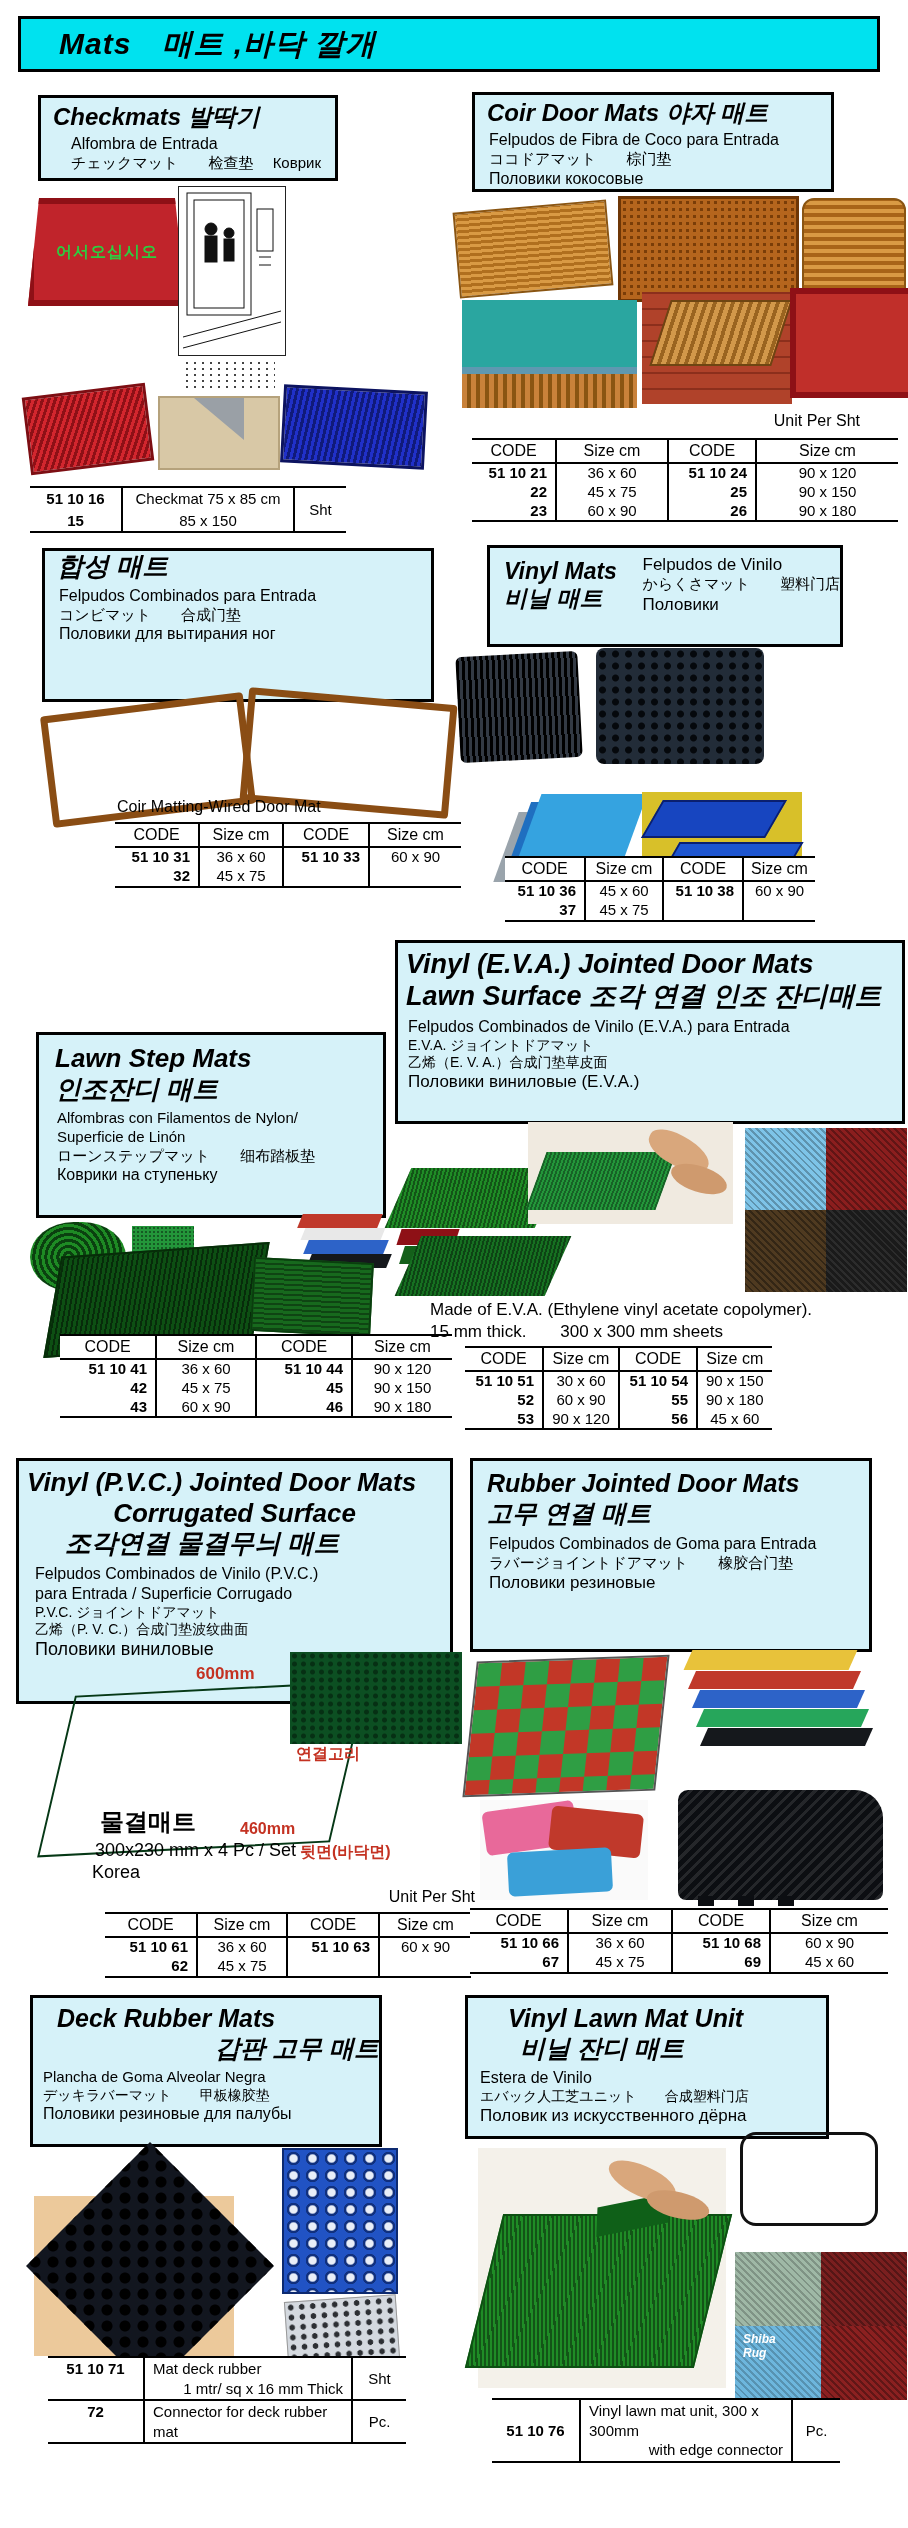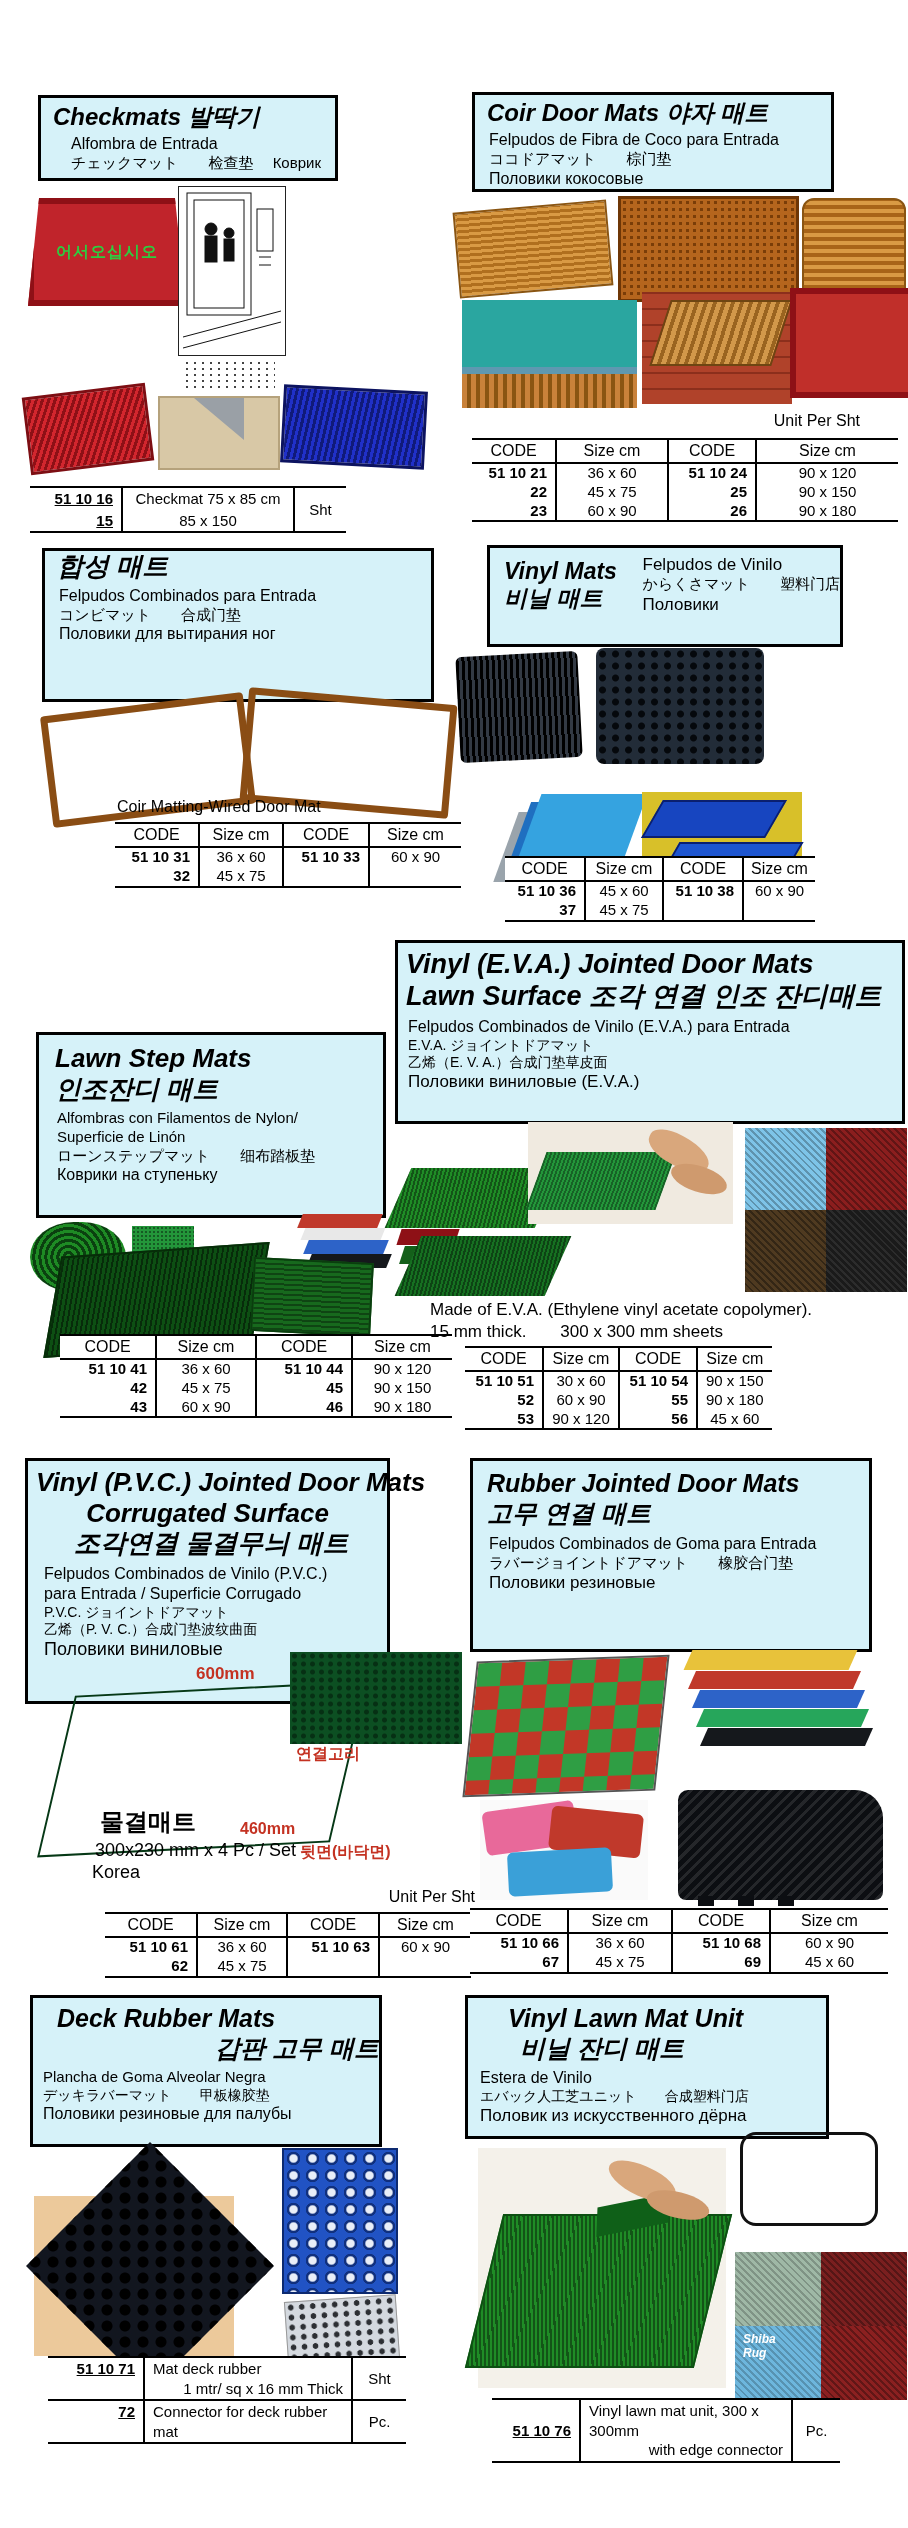--- a/index.html
+++ b/index.html
@@ -15,32 +15,35 @@
   .st th{font-weight:normal;font-size:16px;padding:2px 6px;}
   .st td{font-size:15px;padding:0 8px;line-height:1.25;}
   .st th+th,.st td+td{border-left:2px solid #000;}
   .st thead tr{border-top:2px solid #000;border-bottom:2px solid #000;}
   .st tbody tr:last-child{border-bottom:2px solid #000;}
   .st .code{font-weight:bold;text-align:right;white-space:nowrap;}
   .st .size{text-align:center;white-space:nowrap;}
   .it{border-top:2px solid #000;border-bottom:2px solid #000;}
   .it td{font-size:15px;padding:1px 8px;line-height:1.3;}
   .it td+td{border-left:2px solid #000;}
-  .it .code{font-weight:bold;text-align:right;vertical-align:top;white-space:nowrap;text-decoration:underline;}
+  .it .code{font-weight:bold;text-align:center;vertical-align:top;white-space:nowrap;}
   .it .unit{text-align:center;}
   .it tr.sep{border-top:2px solid #000;}
   .ph{position:absolute;}
   .cap{position:absolute;white-space:nowrap;}
   .red{color:#C43222;font-weight:bold;}
 </style>
 </head>
 <body>
 
 <div id="page">
 
+  <div class="banner">
+    <div class="t">Mats　매트 ,바닥 깔개</div>
+  </div>
 
   <div class="box" style="left:38px;top:95px;width:300px;height:86px;">
     <div class="bt" style="font-size:24px;margin:5px 0 3px 12px;">Checkmats 발딱기</div>
     <div class="bs" style="font-size:16px;margin-left:30px;">Alfombra de Entrada</div>
     <div class="bs" style="font-size:15px;margin-left:30px;">チェックマット　　检查垫　 Коврик</div>
   </div>
   <div class="ph" style="left:28px;top:198px;width:146px;height:96px;background:#c0242b;border:6px solid #8e1016;clip-path:polygon(7% 0,93% 0,100% 100%,0 100%);display:flex;align-items:center;justify-content:center;">
     <span style="color:#2ecc40;font-weight:bold;font-size:16px;letter-spacing:1px;">어서오십시오</span>
   </div>
   <div class="ph" style="left:178px;top:186px;width:106px;height:168px;background:#fff;border:1px solid #222;">
@@ -344,21 +347,21 @@
         </tr>
       <tr>
           <td class="code">53</td>
           <td class="size">90 x 120</td>
           <td class="code">56</td>
           <td class="size">45 x 60</td>
         </tr>
     </tbody>
   </table>
 
-  <div class="box" style="left:25px;top:1458px;width:365px;height:246px;">
+  <div class="box" style="left:16px;top:1458px;width:437px;height:246px;">
     <div class="bt" style="font-size:26px;margin:6px 0 0 8px;">Vinyl (P.V.C.) Jointed Door Mats</div>
     <div class="bt" style="font-size:26px;margin:0;text-align:center;">Corrugated Surface</div>
     <div class="bt" style="font-size:26px;margin:0 0 5px 46px;">조각연결 물결무늬 매트</div>
     <div class="bs" style="font-size:16px;margin-left:16px;">Felpudos Combinados de Vinilo (P.V.C.)</div>
     <div class="bs" style="font-size:16px;margin-left:16px;">para Entrada / Superficie Corrugado</div>
     <div class="bs" style="font-size:14px;margin-left:16px;">P.V.C. ジョイントドアマット</div>
     <div class="bs" style="font-size:14px;margin-left:16px;">乙烯（P. V. C.）合成门垫波纹曲面</div>
     <div class="bs" style="font-size:18px;margin-left:16px;">Половики виниловые</div>
   </div>
   <div class="cap red" style="left:196px;top:1664px;font-size:17px;">600mm</div>

